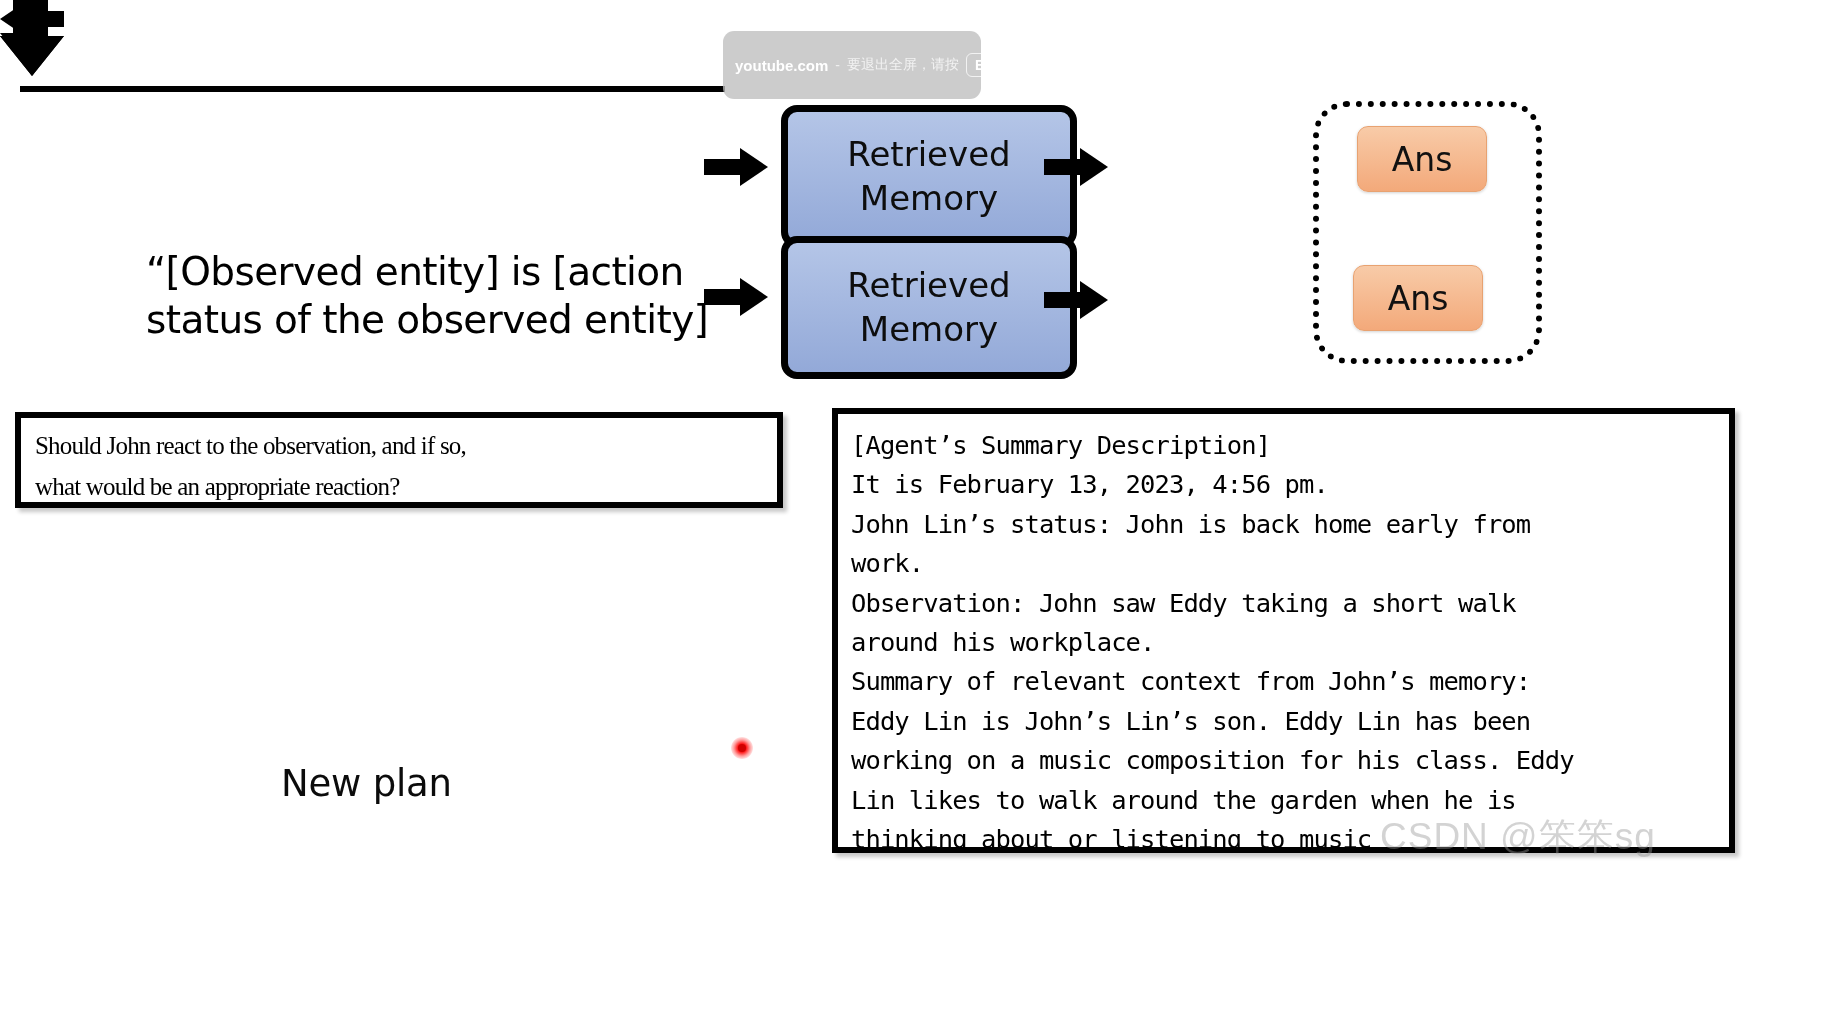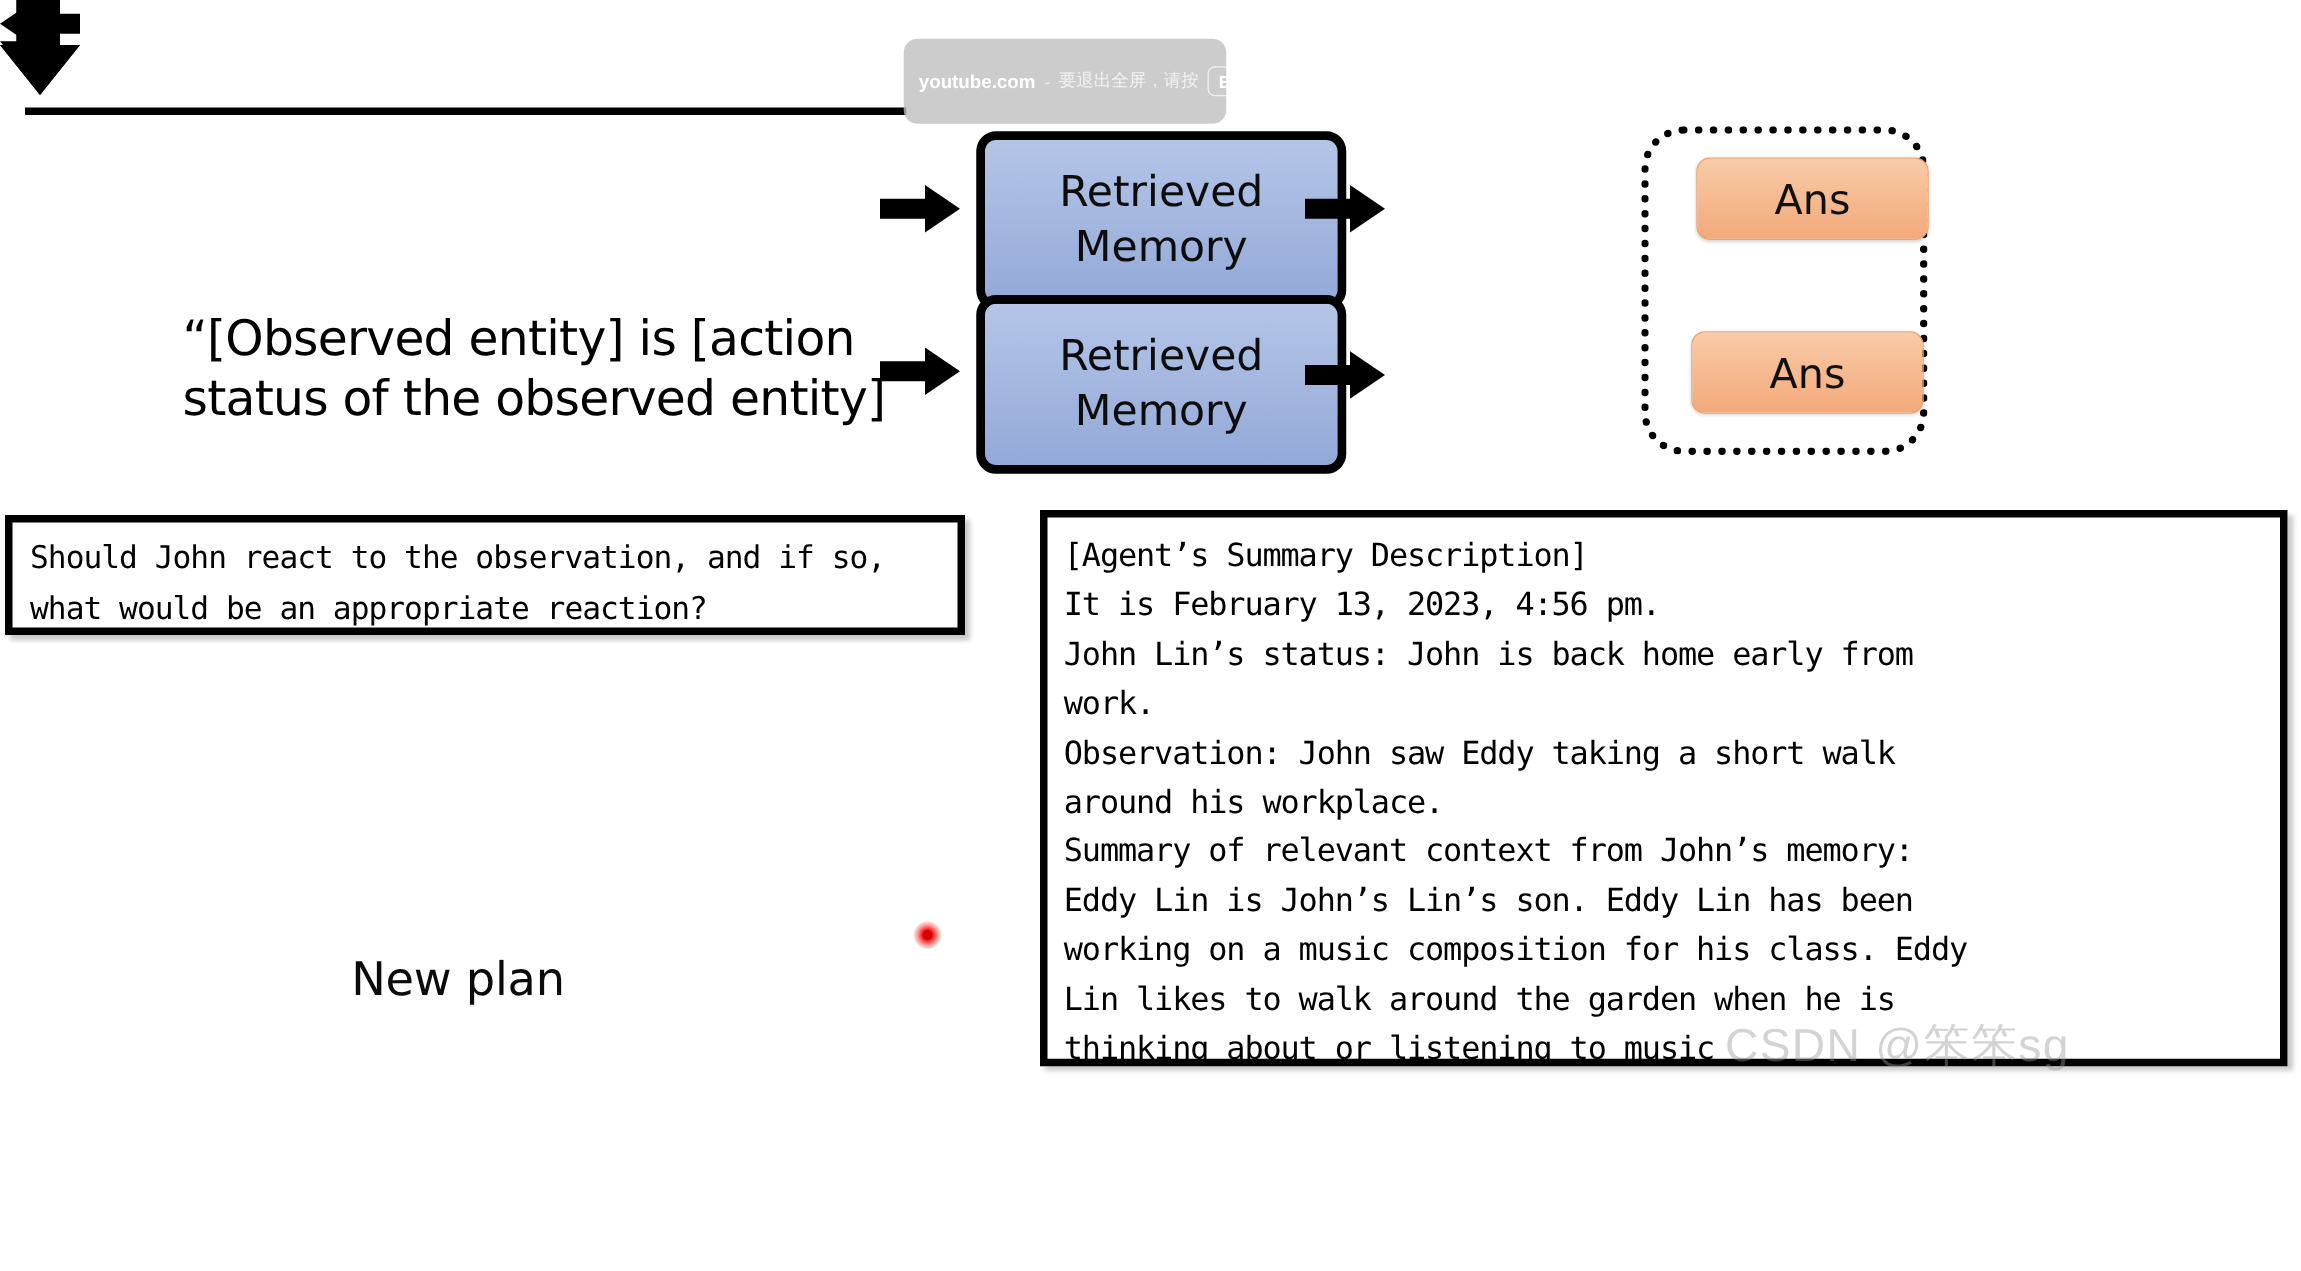--- a/index.html
+++ b/index.html
@@ -182,21 +182,21 @@
     left: 1313px;
     top: 101px;
     width: 229px;
     height: 263px;
     border: 6px dotted #000000;
     border-radius: 34px;
     box-sizing: border-box;
   }
   .ans-box {
     position: absolute;
-    width: 186px;
+    width: 130px;
     height: 66px;
     background: linear-gradient(180deg, #f8cba8 0%, #f3a97a 100%);
     border: 1px solid #e8a271;
     border-radius: 11px;
     box-sizing: border-box;
     display: flex;
     align-items: center;
     justify-content: center;
     font-family: "DejaVu Sans", sans-serif;
     font-size: 33px;
@@ -208,34 +208,35 @@
   .mono-box {
     position: absolute;
     background: #ffffff;
     border: 6px solid #000000;
     box-sizing: border-box;
     font-family: "DejaVu Sans Mono", monospace;
     color: #000000;
     box-shadow: 4px 4px 4px rgba(0,0,0,0.22);
   }
   #reaction-box {
-    left: 4px;
+    left: 15px;
     top: 412px;
     width: 768px;
     height: 96px;
     font-size: 25px;
     line-height: 1.62;
     letter-spacing: -0.8px;
     padding: 8px 14px;
     white-space: pre-line;
+    font-family: Liberation Serif, serif;
   }
   #summary-box {
     left: 832px;
     top: 408px;
-    width: 998px;
+    width: 903px;
     height: 445px;
     font-size: 25.5px;
     line-height: 1.545;
     letter-spacing: -0.9px;
     padding: 12px 13px;
     white-space: pre-line;
   }
 
   
   .plain-text {

